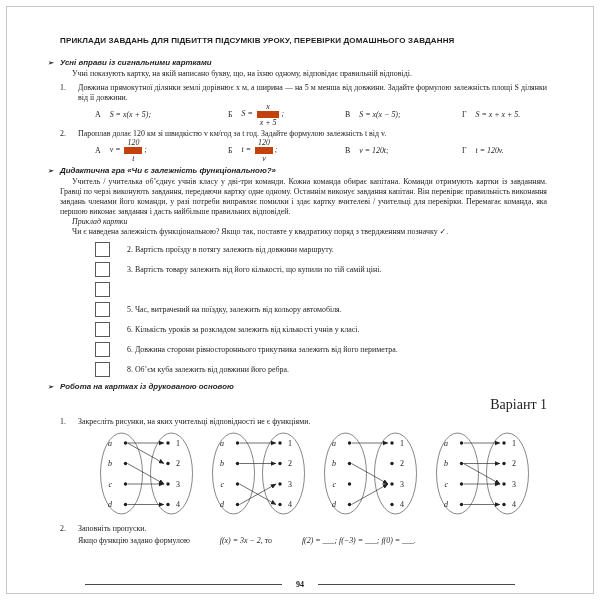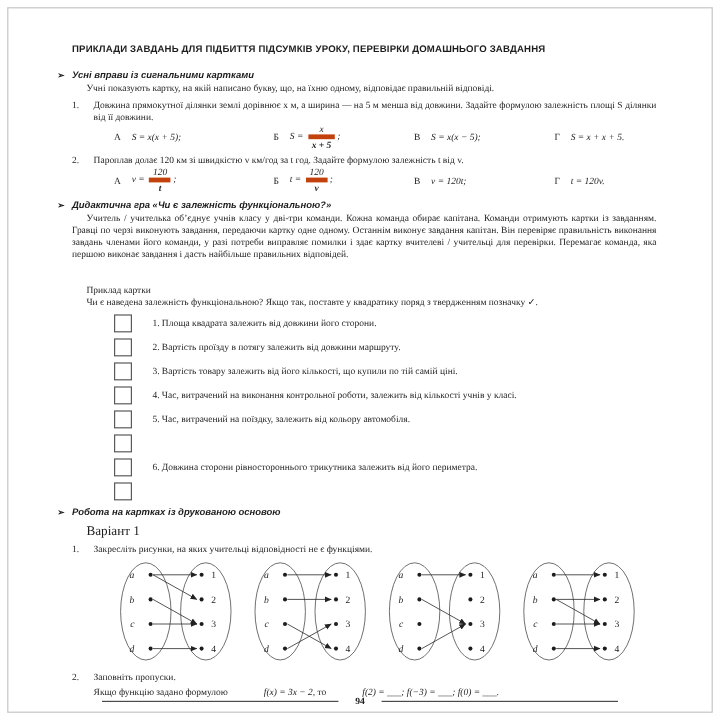--- a/index.html
+++ b/index.html
@@ -21,29 +21,29 @@
   .problem { display:flex; margin-top:4px; }
   .pnum { width:18px; flex:none; font-size:7.9px; line-height:10px; }
   .ptext { flex:1; text-align:justify; }
 
   .options { display:flex; align-items:center; padding-left:35px; height:22px; font-size:7.9px; }
   .option { display:flex; align-items:center; }
   .opt-label { margin-right:9px; }
   .opt-formula { font-style:italic; }
   .frac { display:inline-block; vertical-align:middle; text-align:center; margin:0 2px; }
   .frac .fnum { display:block; padding:0 3px; line-height:9px; }
-  .frac .fden { display:block; padding:0 3px; line-height:9px; border-top:4px solid #c2410c;font-weight:bold; }
-
-  .example-label { margin-left:12px; margin-top:20px; }
+  .frac .fden { display:block; padding:0 3px; line-height:9px; border-top:7px solid #c2410c; }
+
+  .example-label { font-style:italic; margin-left:12px; margin-top:0; }
 
   .check-list { margin-top:5px; }
   .check-row { display:flex; align-items:center; padding-left:35px; margin-bottom:5px; height:15px; }
   .checkbox { width:15px; height:15px; border:1px solid #5a5a5a; background:#fff; flex:none; margin-right:17px; }
 
-  .variant { font-size:11px; margin:6px 0 2px 12px; }
+  .variant { font-size:14px; margin:6px 0 2px 12px;text-align:right; }
 
   .diagrams { display:flex; gap:11px; padding-left:36px; margin-top:3px; }
 
   .fill-body { font-size:7.9px; line-height:10px; padding-left:18px; margin-top:2px; }
   .fill-formula { font-style:italic;padding-left:28px; }
 
   .footer { position:absolute; left:0; right:0; bottom:11px; display:flex; align-items:center; justify-content:center; }
   .rule { height:1px; background:#4a4a4a; width:197px; }
   .page-num { font-size:8px; font-weight:bold; margin:0 14px; }
 </style>
@@ -112,47 +112,44 @@
     <span class="marker">➢</span>
     <span>Дидактична гра «Чи є залежність функціональною?»</span>
   </div>
   <p class="indent">Учитель / учителька об’єднує учнів класу у дві-три команди. Кожна команда обирає капітана. Команди отримують картки із завданням. Гравці по черзі виконують завдання, передаючи картку одне одному. Останнім виконує завдання капітан. Він перевіряє правильність виконання завдань членами його команди, у разі потреби виправляє помилки і здає картку вчителеві / учительці для перевірки. Перемагає команда, яка першою виконає завдання і дасть найбільше правильних відповідей.</p>
   <p class="example-label">Приклад картки</p>
   <p class="indent">Чи є наведена залежність функціональною? Якщо так, поставте у квадратику поряд з твердженням позначку ✓.</p>
 
   <div class="check-list">
     <div class="check-row">
         <span class="checkbox"></span>
-        <span class="check-label">1. Площа квадрата залежить від довжини його сторони.</span>
-      </div>
-    <div class="check-row">
-        <span class="checkbox"></span>
         <span class="check-label">2. Вартість проїзду в потягу залежить від довжини маршруту.</span>
       </div>
     <div class="check-row">
         <span class="checkbox"></span>
         <span class="check-label">3. Вартість товару залежить від його кількості, що купили по тій самій ціні.</span>
       </div>
     <div class="check-row">
         <span class="checkbox"></span>
-        <span class="check-label">4. Час, витрачений на виконання контрольної роботи, залежить від кількості учнів у класі.</span>
       </div>
     <div class="check-row">
         <span class="checkbox"></span>
         <span class="check-label">5. Час, витрачений на поїздку, залежить від кольору автомобіля.</span>
       </div>
     <div class="check-row">
         <span class="checkbox"></span>
+        <span class="check-label">6. Кількість уроків за розкладом залежить від кількості учнів у класі.</span>
       </div>
     <div class="check-row">
         <span class="checkbox"></span>
         <span class="check-label">6. Довжина сторони рівностороннього трикутника залежить від його периметра.</span>
       </div>
     <div class="check-row">
         <span class="checkbox"></span>
+        <span class="check-label">8. Об’єм куба залежить від довжини його ребра.</span>
       </div>
   </div>
 
   <div class="section-header">
     <span class="marker">➢</span>
     <span>Робота на картках із друкованою основою</span>
   </div>
   <div class="variant">Варіант 1</div>
 
   <div class="problem">

